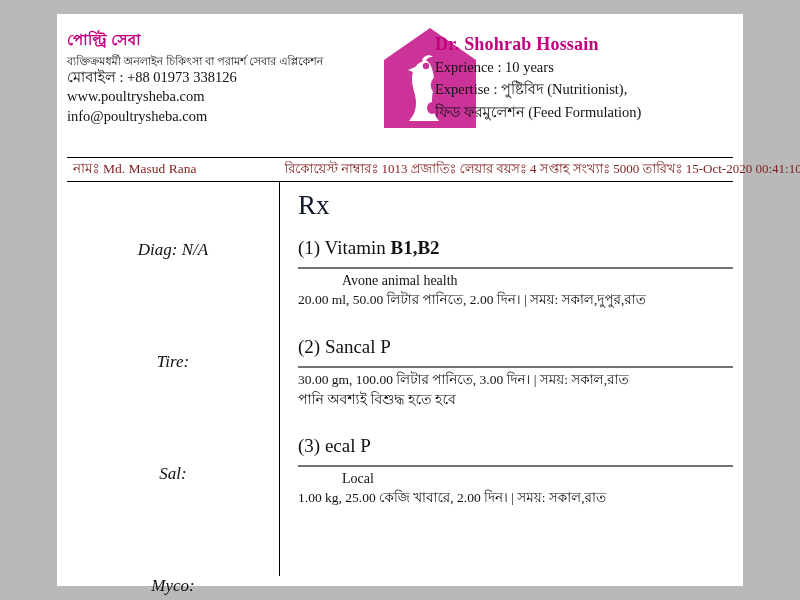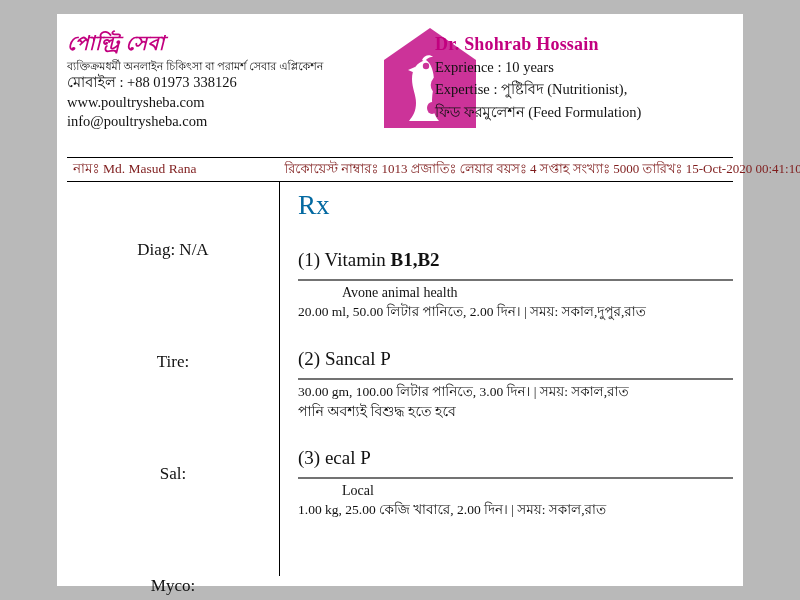--- a/index.html
+++ b/index.html
@@ -31,25 +31,24 @@
     height: 128px;
   }
   .brand {
     position: absolute;
     left: 10px;
     top: 18px;
     width: 270px;
   }
   .brand-title {
     color: #c2007f;
-    font-size: 20px;
+    font-size: 15px;
     font-weight: bold;
     line-height: 1.1;
     letter-spacing: .5px;
-    font-style: italic;
   }
   .brand-sub {
     font-size: 11px;
     color: #111;
     margin-top: 5px;
     line-height: 1.3;
   }
   .brand-line {
     font-size: 14.5px;
     color: #111;
@@ -116,40 +115,41 @@
     top: 168px;
     width: 666px;
     height: 394px;
     display: flex;
   }
   .left-col {
     width: 213px;
     box-sizing: border-box;
     border-right: 1.5px solid #000;
     position: relative;
+    font-style: italic;
   }
   .left-item {
     position: absolute;
     left: 0;
     width: 100%;
     text-align: center;
     font-size: 17px;
     color: #111;
   }
   .right-col {
     flex: 1;
     padding-left: 18px;
     box-sizing: border-box;
     position: relative;
   }
   .rx {
     font-size: 27px;
-    color: #0369a1;
+    color: #0f172a;
     margin-top: 10px;
-    margin-bottom: 30px;
+    margin-bottom: 18px;
     line-height: 1;
   }
   .med {
     margin-bottom: 4px;
   }
   .med-title {
     font-size: 19px;
     color: #111;
     padding-bottom: 8px;
     border-bottom: 2px solid #737373;

